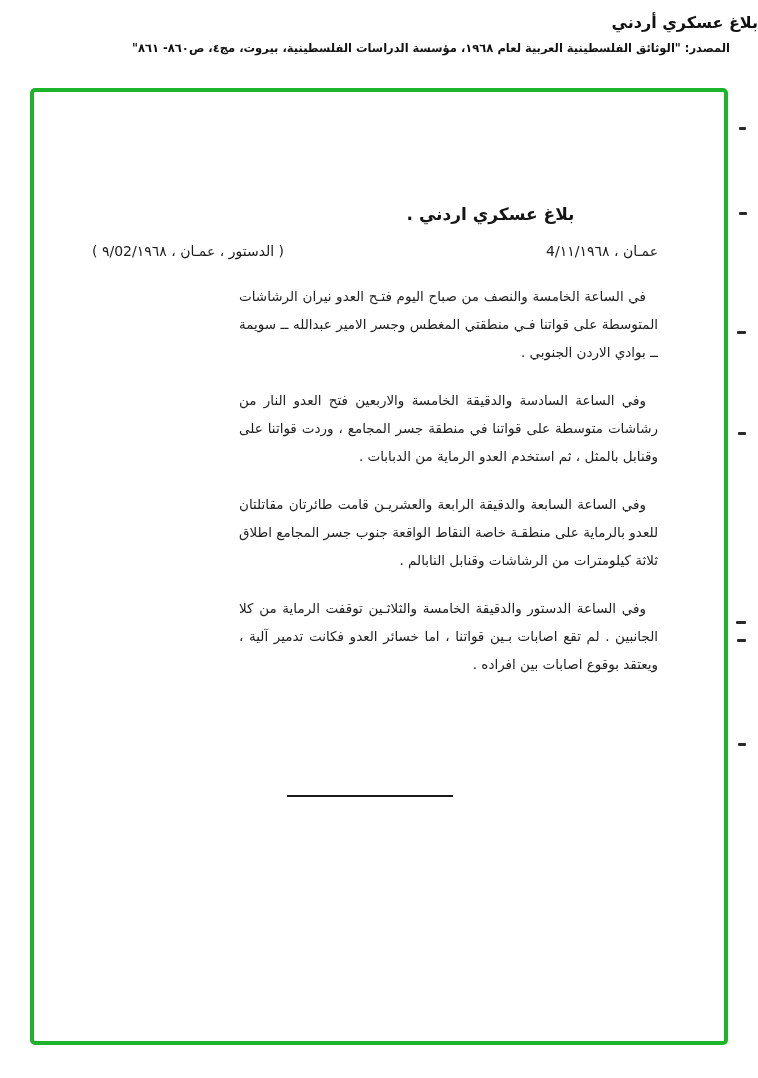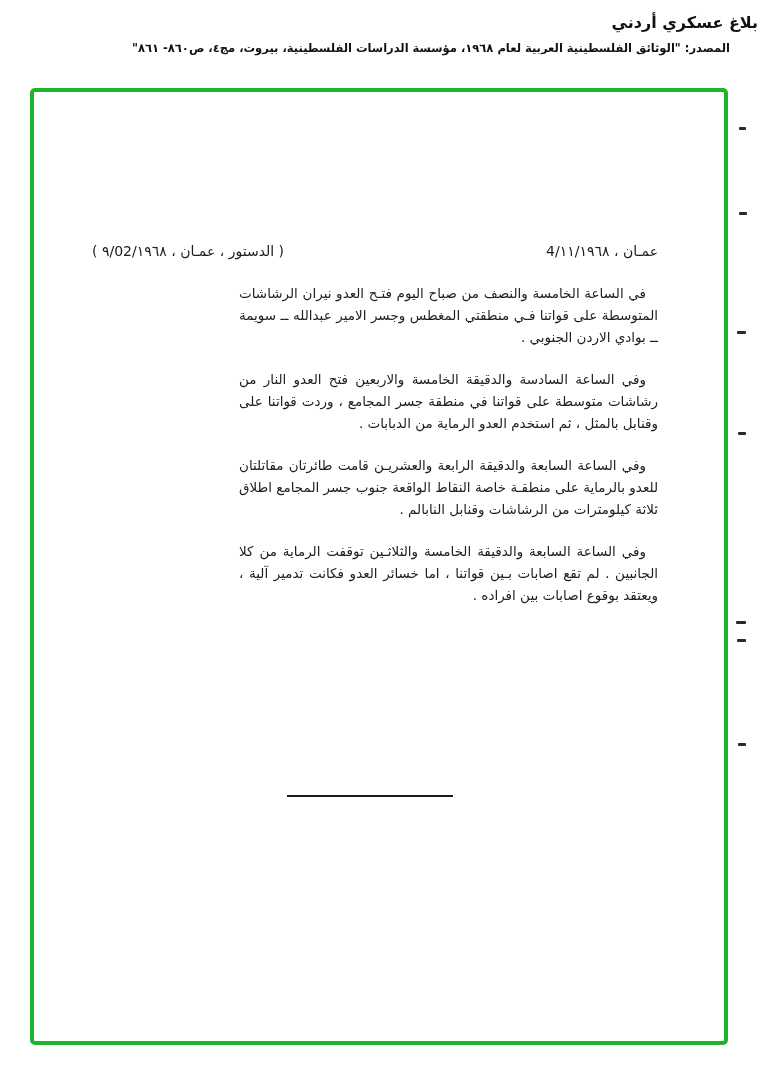--- a/index.html
+++ b/index.html
@@ -37,21 +37,21 @@
   }
 
   .dateline {
     position:absolute; top:151px; right:66px; left:58px;
     display:flex; justify-content:space-between; align-items:baseline;
     font-size:14px; color:#1b1b1b;
   }
 
   .doc-body {
     position:absolute; top:190px; right:66px; width:419px;
-    font-size:13.5px; line-height:22px; color:#1e1e1e;
+    font-size:13.5px; line-height:28px; color:#1e1e1e;
     text-align:justify;
   }
   .doc-body p { margin-bottom:20px; text-indent:12px; }
 
   .end-rule {
     position:absolute; top:703px; left:253px;
     width:166px; height:2px; background:#1a1a1a;
   }
 
   .artifact { position:absolute; background:#2a2a2a; border-radius:1px; }
@@ -61,31 +61,32 @@
 
 <div class="page">
 
   <header class="top-header">
     <h1 class="top-title">بلاغ عسكري أردني</h1>
     <div class="source-line">المصدر: "الوثائق الفلسطينية العربية لعام ١٩٦٨، مؤسسة الدراسات الفلسطينية، بيروت، مج٤، ص٨٦٠- ٨٦١"</div>
   </header>
 
   <div class="frame" style="border-color: rgb(29, 179, 42);">
 
+    <h2 class="doc-title">بلاغ عسكري اردني .</h2>
 
     <div class="dateline">
       <span>عمـان ، 4/١١/١٩٦٨</span>
       <span>( الدستور ، عمـان ، ٩/02/١٩٦٨ )</span>
     </div>
 
     <div class="doc-body">
       <p>في الساعة الخامسة والنصف من صباح اليوم فتـح العدو نيران الرشاشات المتوسطة على قواتنا فـي منطقتي المغطس وجسر الامير عبدالله ــ سويمة ــ بوادي الاردن الجنوبي .</p>
       <p>وفي الساعة السادسة والدقيقة الخامسة والاربعين فتح العدو النار من رشاشات متوسطة على قواتنا في منطقة جسر المجامع ، وردت قواتنا على وقنابل بالمثل ، ثم استخدم العدو الرماية من الدبابات .</p>
       <p>وفي الساعة السابعة والدقيقة الرابعة والعشريـن قامت طائرتان مقاتلتان للعدو بالرماية على منطقـة خاصة النقاط الواقعة جنوب جسر المجامع اطلاق ثلاثة كيلومترات من الرشاشات وقنابل النابالم .</p>
-      <p>وفي الساعة السابعة والدقيقة الخامسة والثلاثـين توقفت الرماية من كلا الجانبين . لم تقع اصابات بـين قواتنا ، اما خسائر العدو فكانت تدمير آلية ، ويعتقد بوقوع اصابات بين افراده .</p>
+      <p>وفي الساعة الدستور والدقيقة الخامسة والثلاثـين توقفت الرماية من كلا الجانبين . لم تقع اصابات بـين قواتنا ، اما خسائر العدو فكانت تدمير آلية ، ويعتقد بوقوع اصابات بين افراده .</p>
     </div>
 
     <div class="end-rule"></div>
   </div>
 
   <div class="artifact" style="left:739px; top:127px; width:7px; height:3px;"></div>
   <div class="artifact" style="left:739px; top:212px; width:8px; height:3px;"></div>
   <div class="artifact" style="left:737px; top:331px; width:9px; height:3px;"></div>
   <div class="artifact" style="left:738px; top:432px; width:8px; height:3px;"></div>
   <div class="artifact" style="left:736px; top:621px; width:10px; height:3px;"></div>

